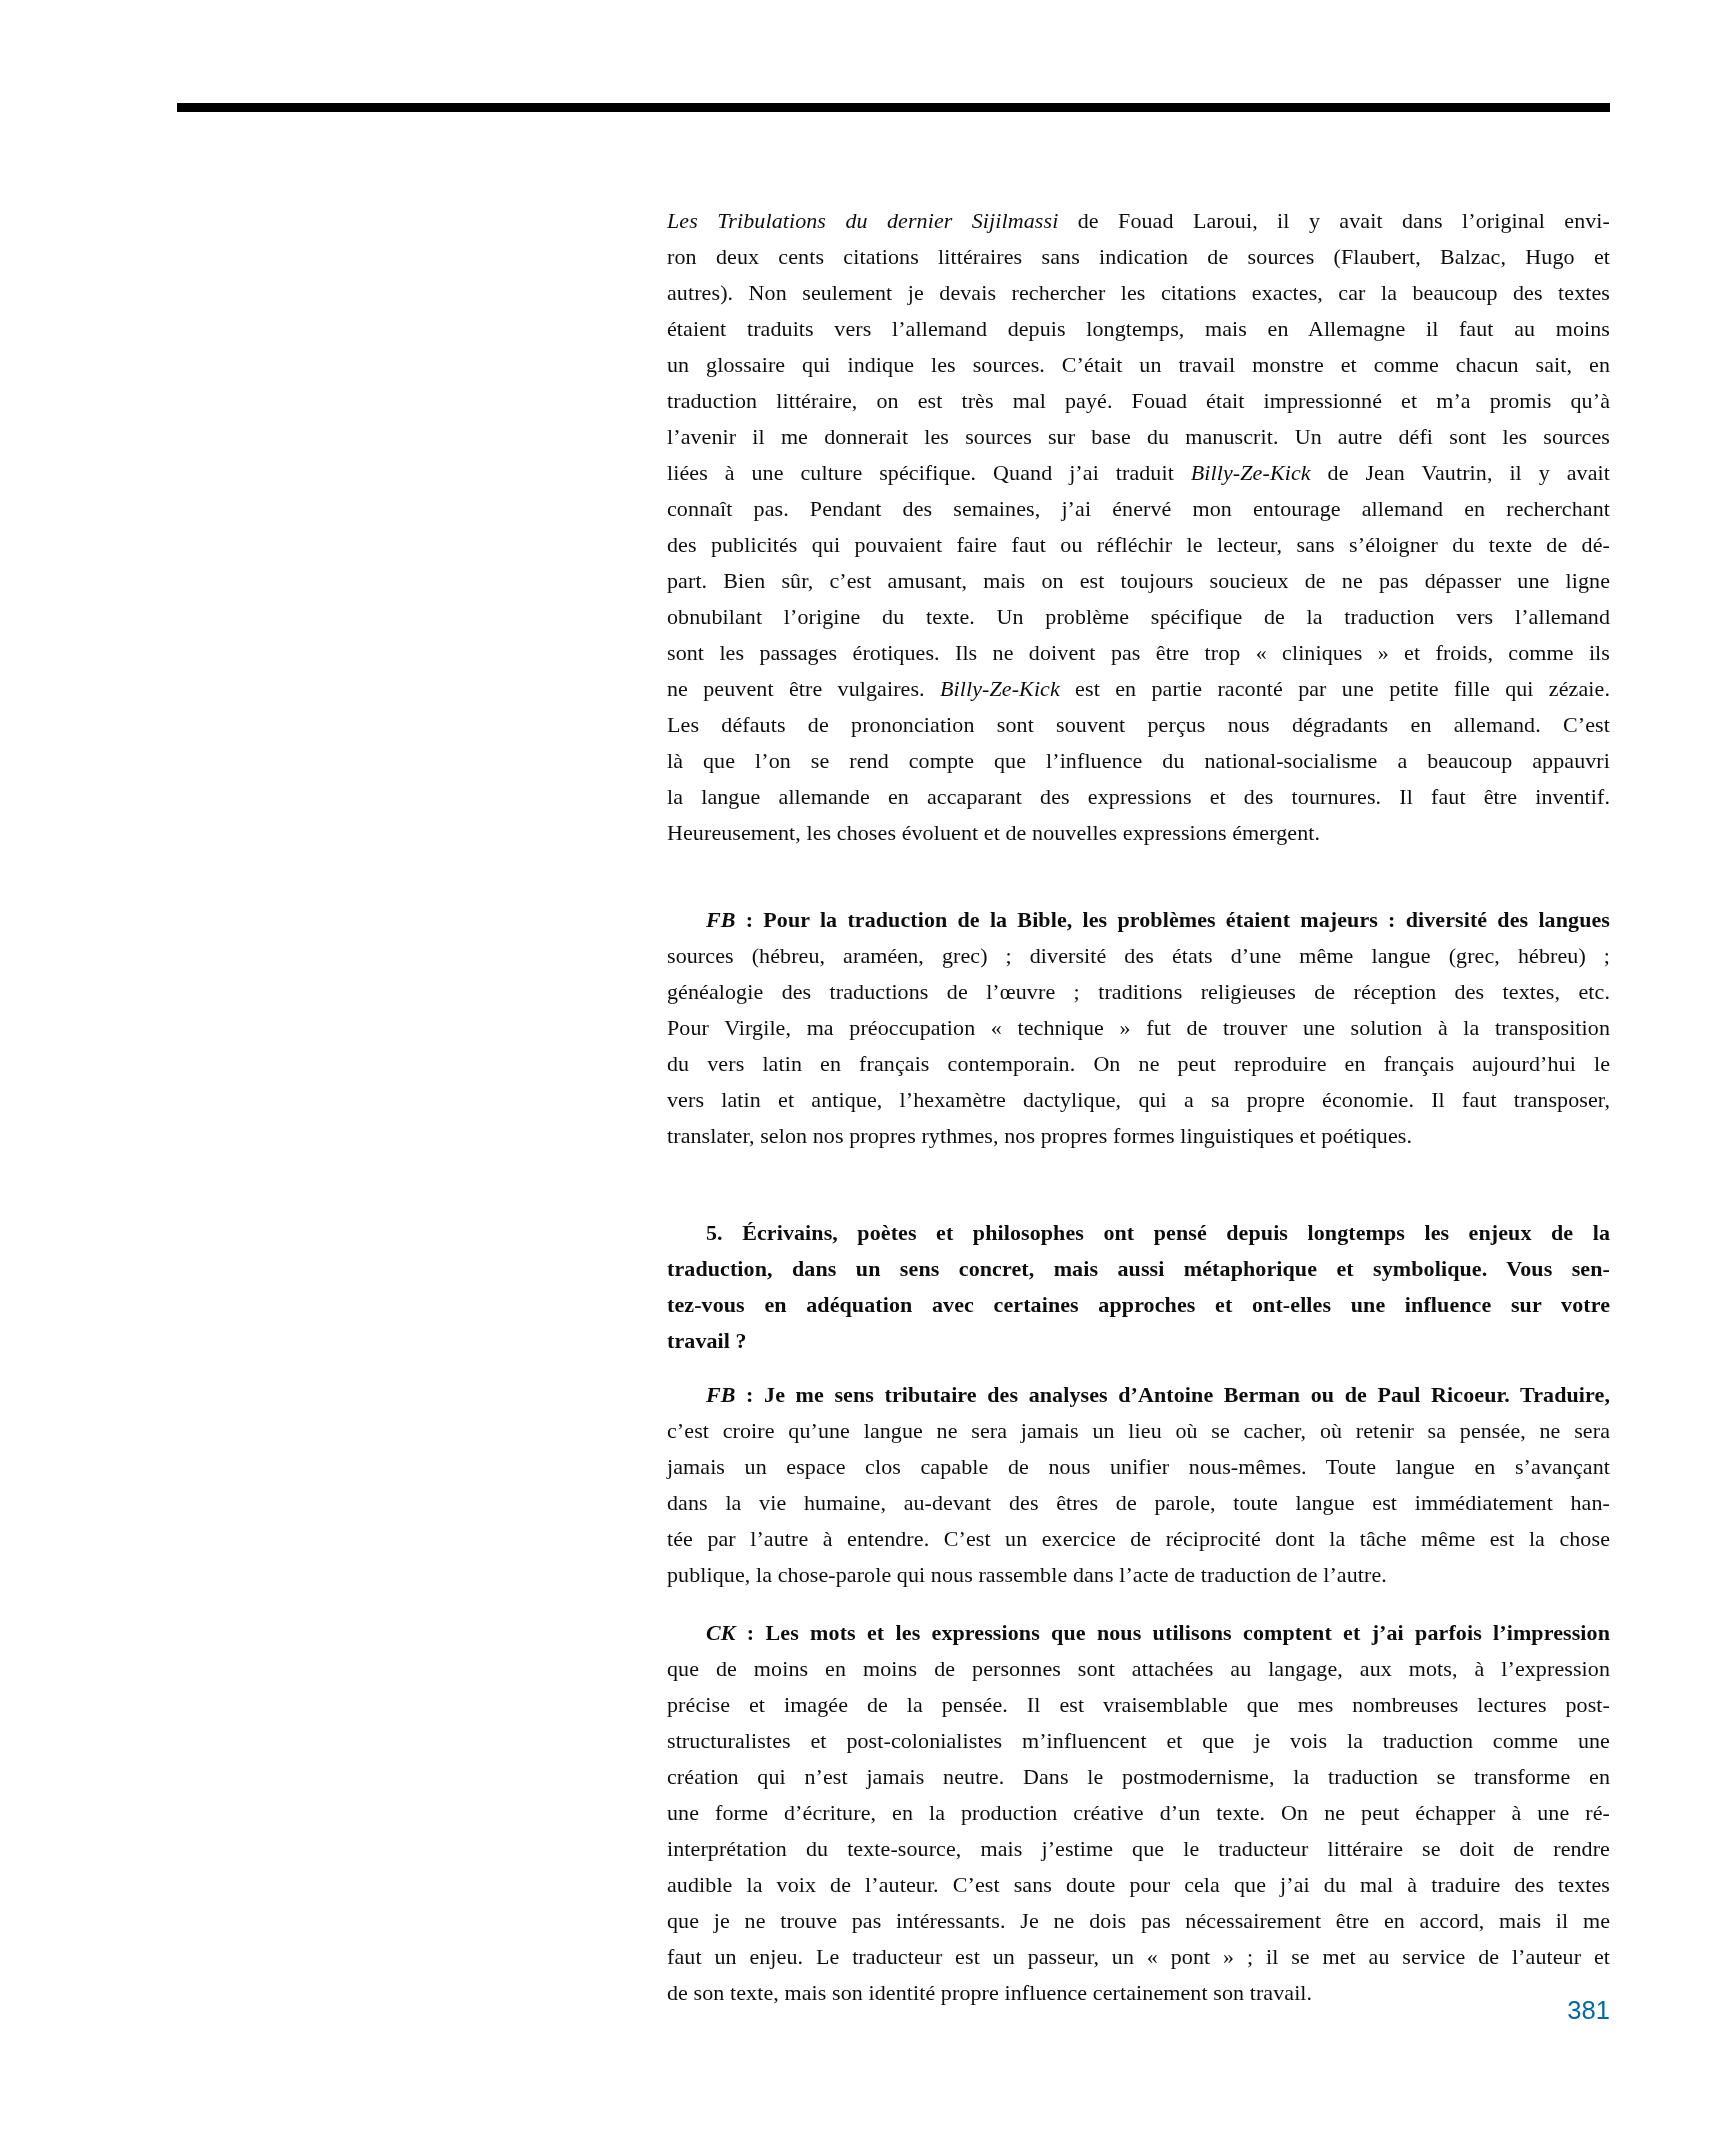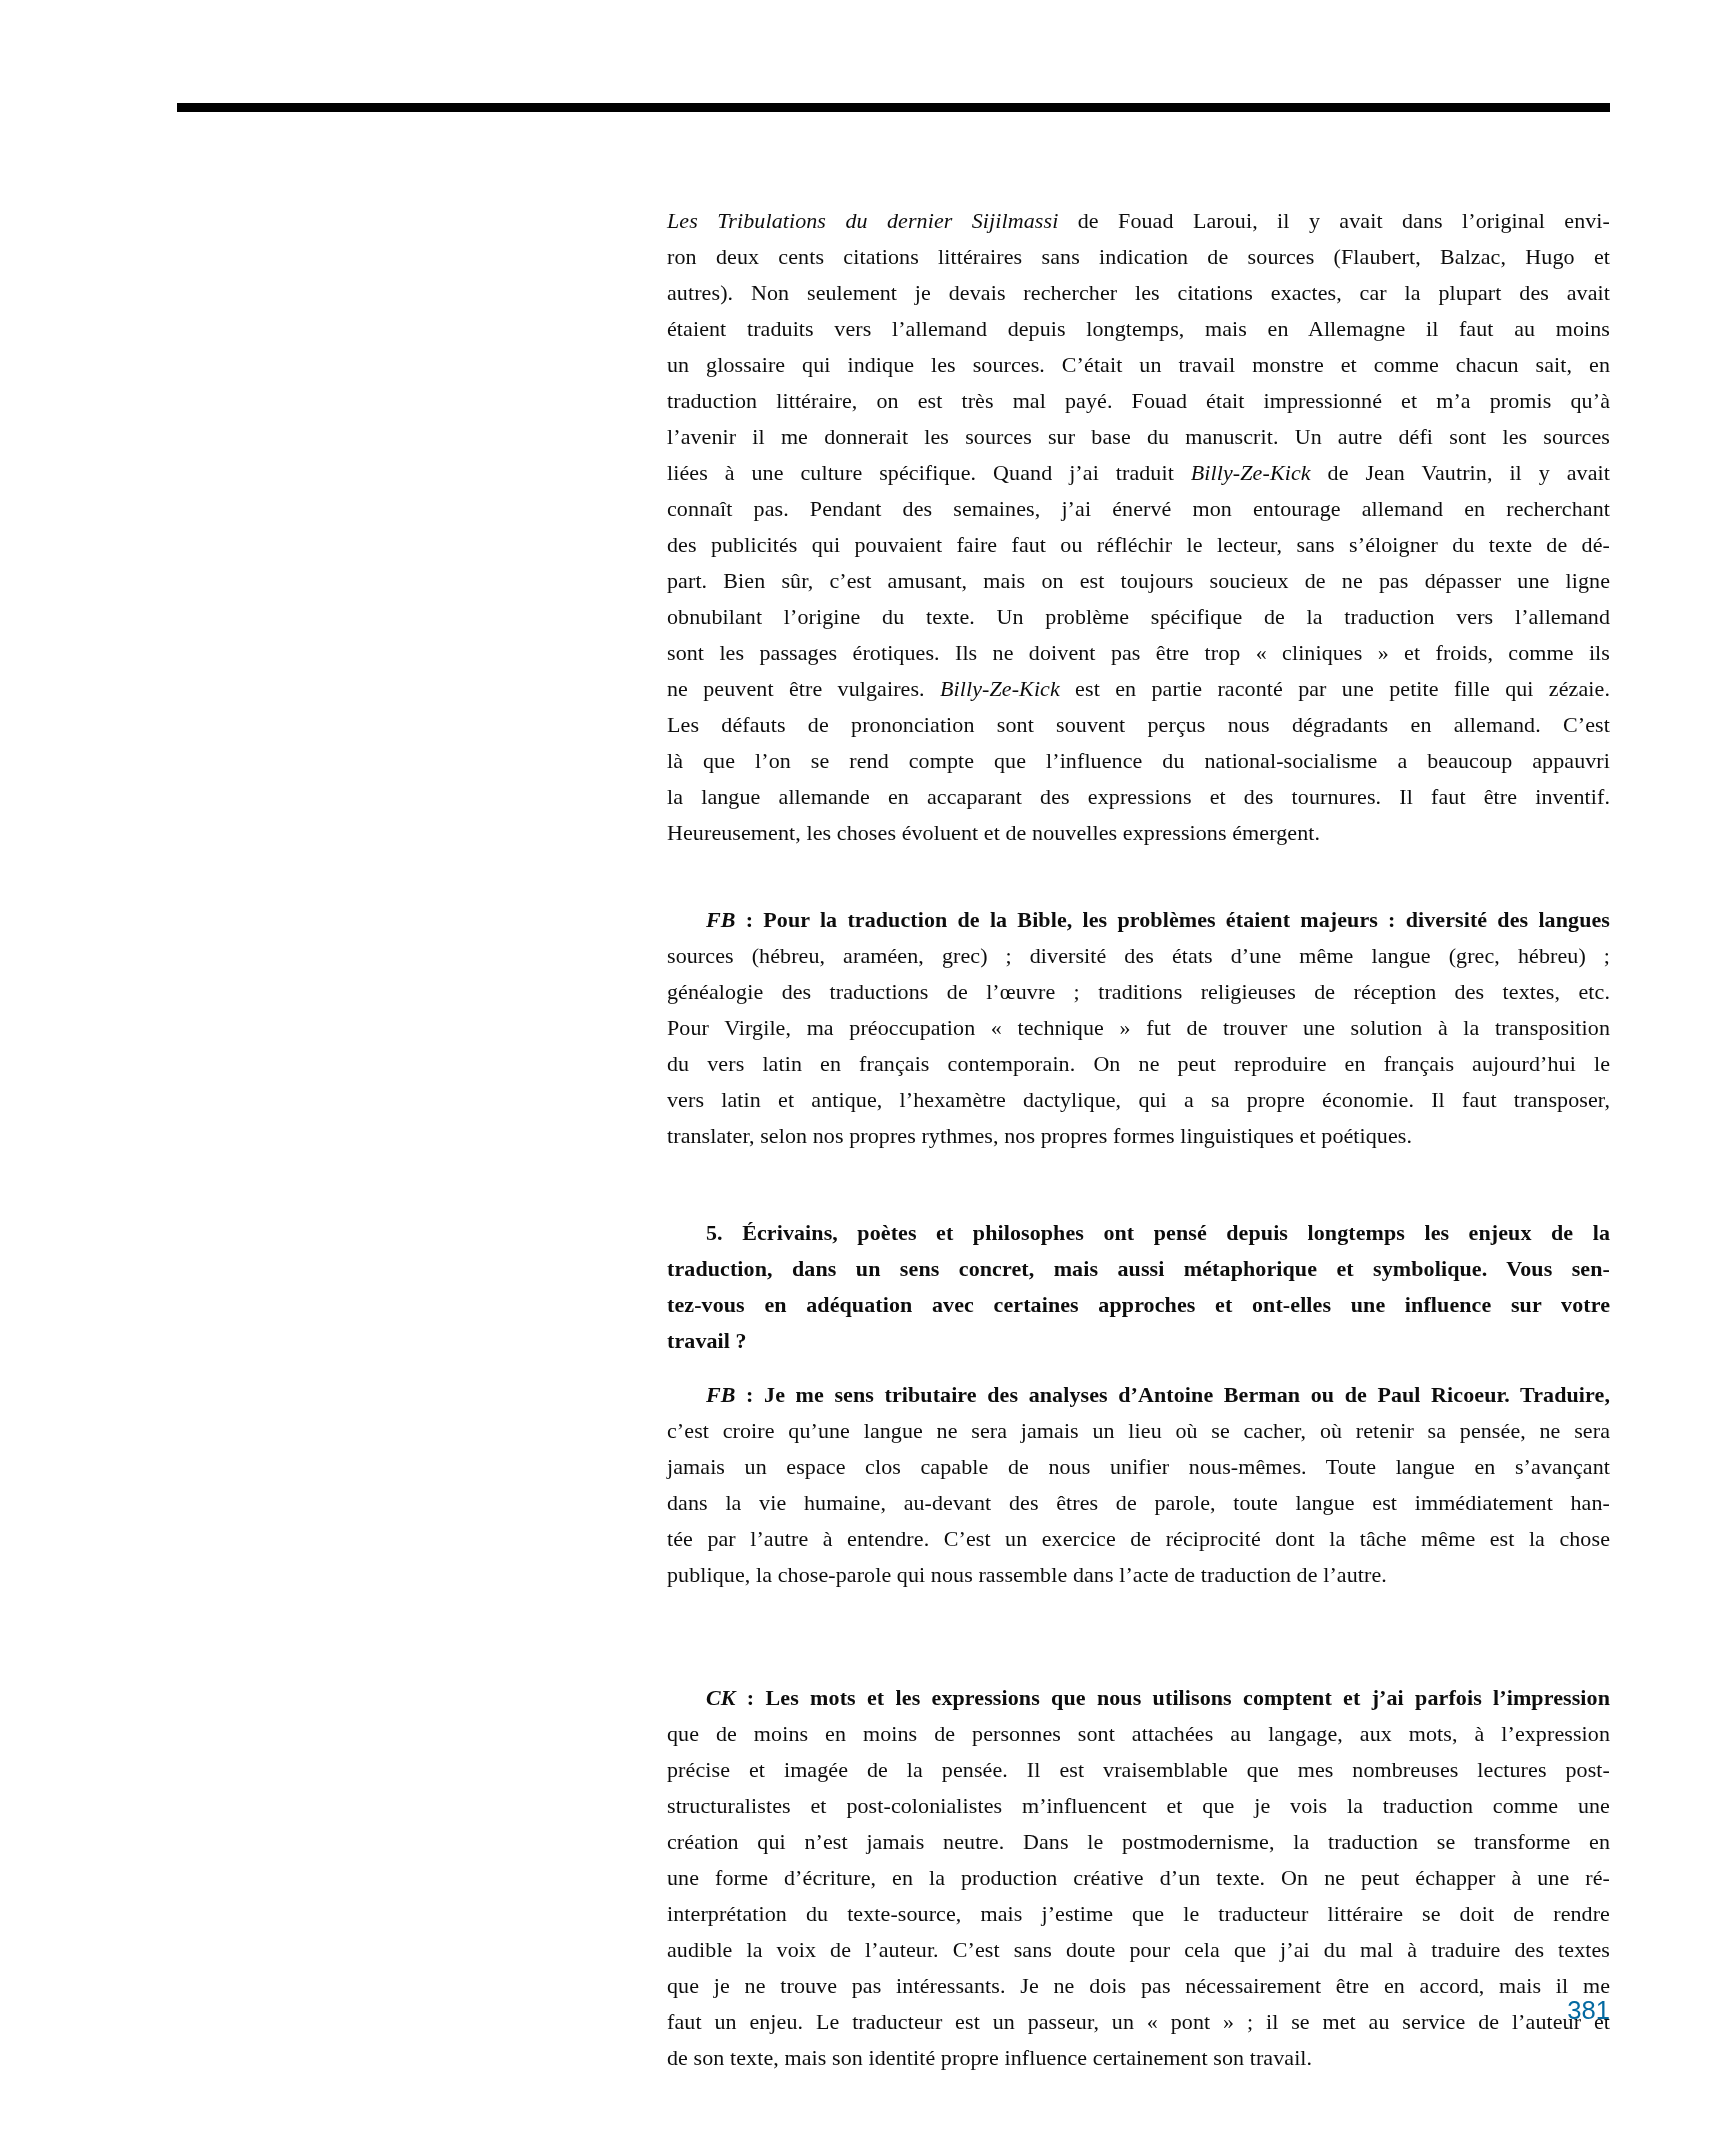--- a/index.html
+++ b/index.html
@@ -25,21 +25,21 @@
     left:667px;
     width:943px;
     font-size:22px;
     line-height:36px;
     letter-spacing:0.1px;
   }
   #block-0 { top:203px;font-family:Liberation Serif, serif; }
   #block-1 { top:902px; }
   #block-2 { top:1215px; }
   #block-3 { top:1377px; }
-  #block-4 { top:1680px; }
+  #block-4 { top:1615px; }
   .text-block.bold { font-weight:bold; }
   .line { text-align:justify; text-align-last:justify; white-space:normal; }
   .line.last { text-align:right; text-align-last:left; }
   .line.indent { text-indent:39px;font-weight:bold; }
   .seg-i { font-style:italic; }
   .page-number {
     position:absolute;
     left:667px;
     top:1996px;
     width:943px;
@@ -51,21 +51,21 @@
 </style>
 </head>
 <body>
 
 <div class="page">
   <div class="top-rule"></div>
 
   <div class="text-block" id="block-0">
       <div class="line"><span class="seg-i">Les Tribulations du dernier Sijilmassi</span><span> de Fouad Laroui, il y avait dans l’original envi-</span></div>
       <div class="line"><span>ron deux cents citations littéraires sans indication de sources (Flaubert, Balzac, Hugo et</span></div>
-      <div class="line"><span>autres). Non seulement je devais rechercher les citations exactes, car la plupart des avait</span></div>
+      <div class="line"><span>autres). Non seulement je devais rechercher les citations exactes, car la beaucoup des textes</span></div>
       <div class="line"><span>étaient traduits vers l’allemand depuis longtemps, mais en Allemagne il faut au moins</span></div>
       <div class="line"><span>un glossaire qui indique les sources. C’était un travail monstre et comme chacun sait, en</span></div>
       <div class="line"><span>traduction littéraire, on est très mal payé. Fouad était impressionné et m’a promis qu’à</span></div>
       <div class="line"><span>l’avenir il me donnerait les sources sur base du manuscrit. Un autre défi sont les sources</span></div>
       <div class="line"><span>liées à une culture spécifique. Quand j’ai traduit </span><span class="seg-i">Billy-Ze-Kick</span><span> de Jean Vautrin, il y avait</span></div>
       <div class="line"><span>connaît pas. Pendant des semaines, j’ai énervé mon entourage allemand en recherchant</span></div>
       <div class="line"><span>des publicités qui pouvaient faire faut ou réfléchir le lecteur, sans s’éloigner du texte de dé-</span></div>
       <div class="line"><span>part. Bien sûr, c’est amusant, mais on est toujours soucieux de ne pas dépasser une ligne</span></div>
       <div class="line"><span>obnubilant l’origine du texte. Un problème spécifique de la traduction vers l’allemand</span></div>
       <div class="line"><span>sont les passages érotiques. Ils ne doivent pas être trop « cliniques » et froids, comme ils</span></div>

